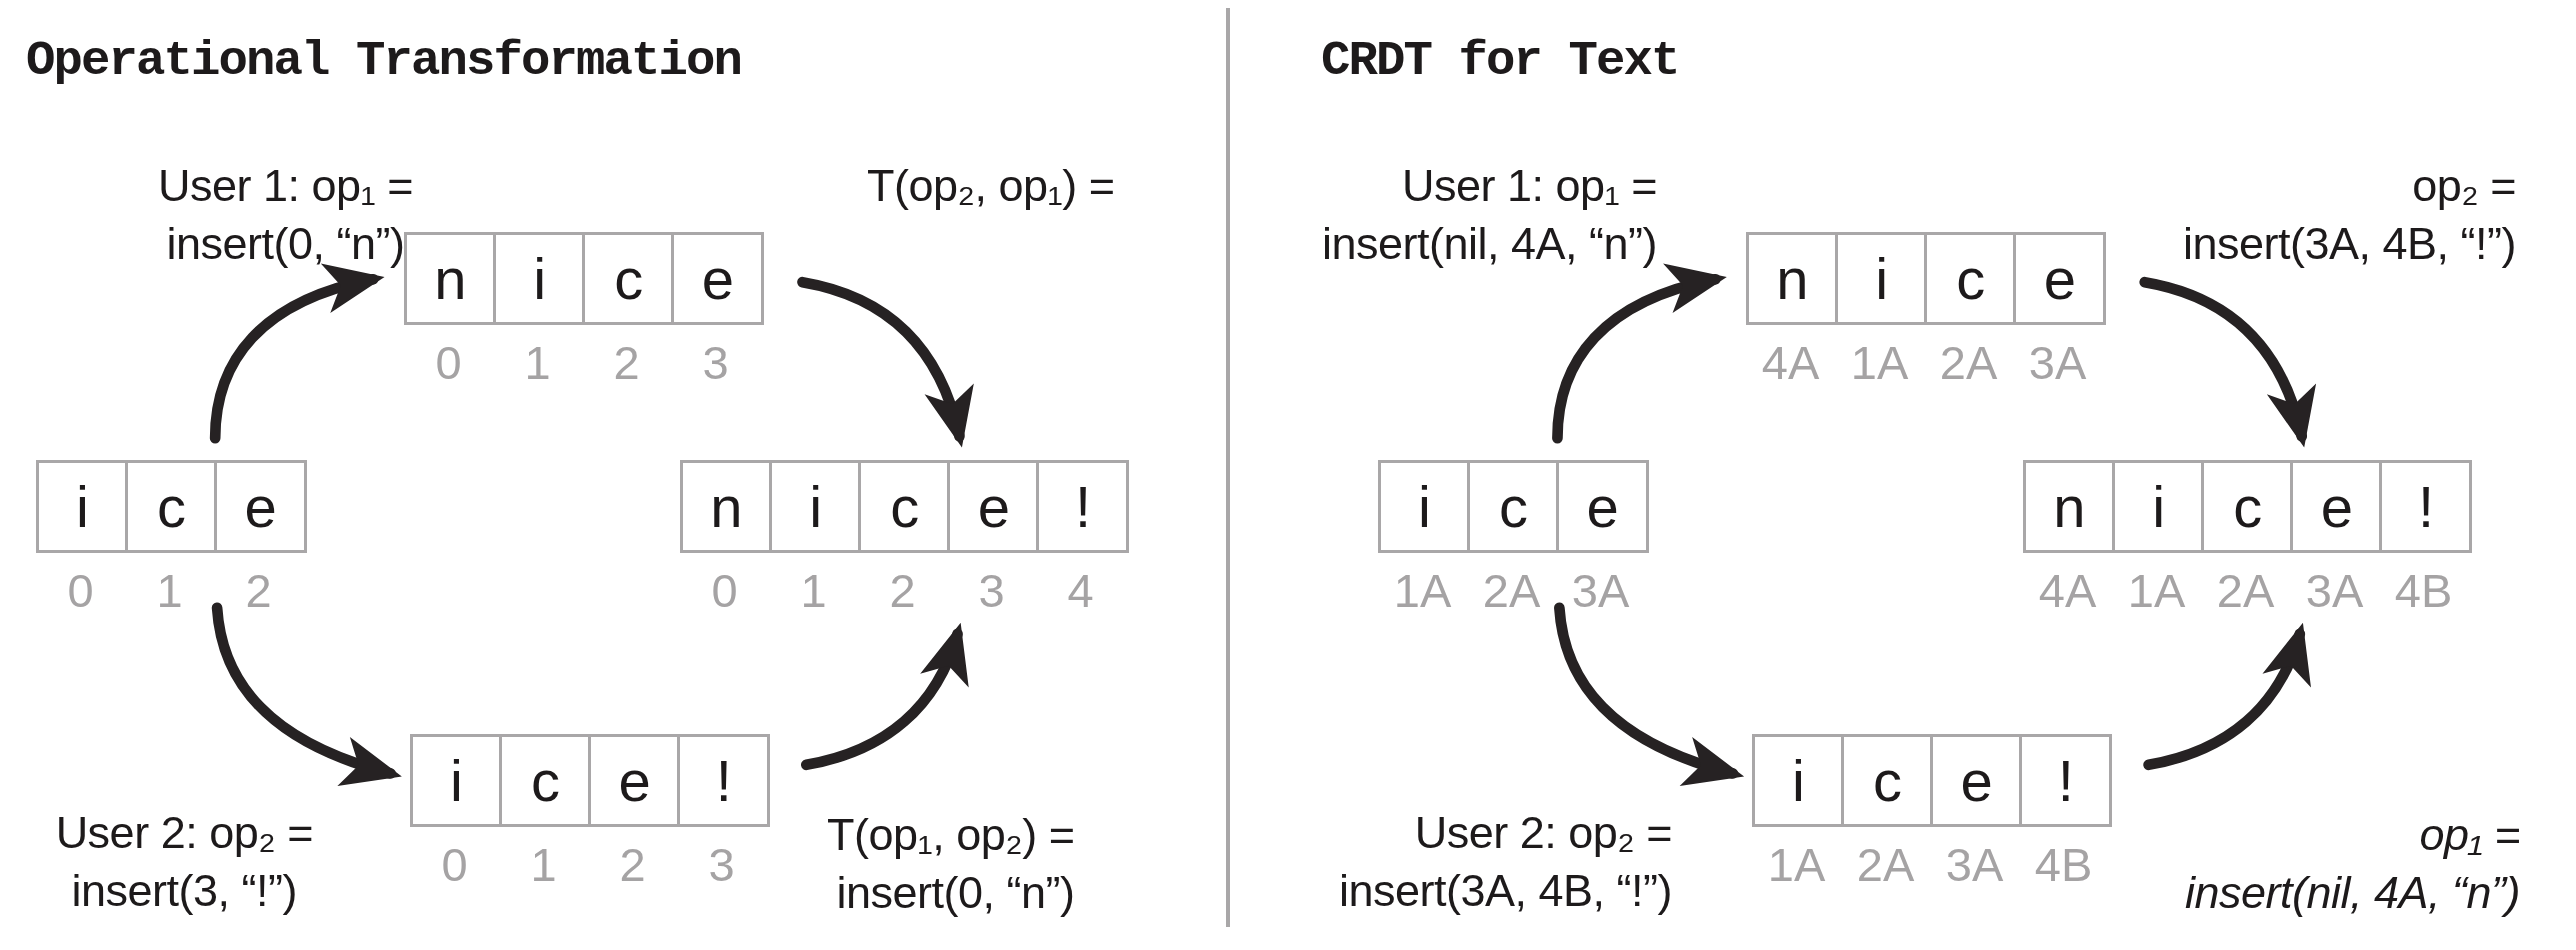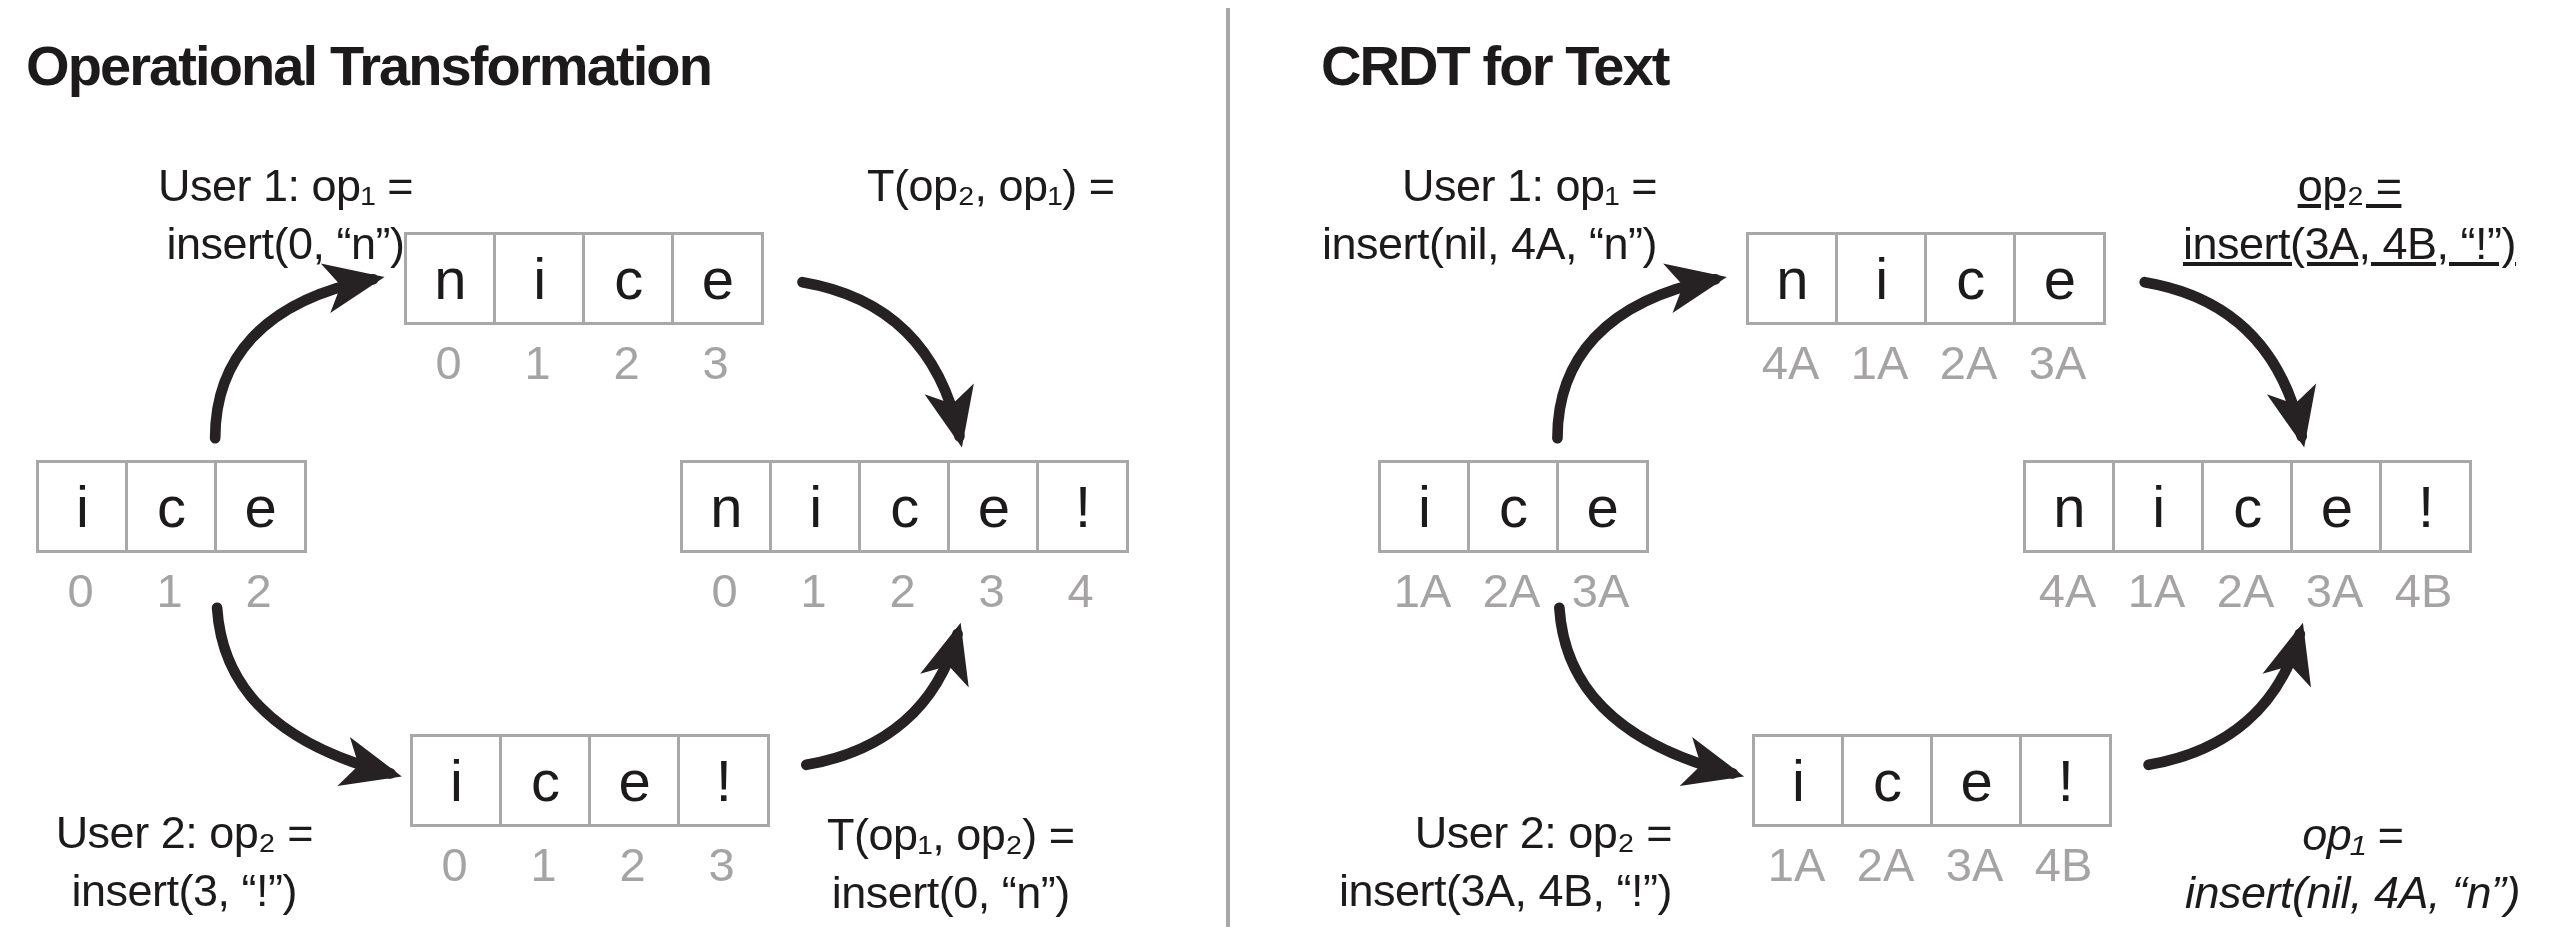--- a/index.html
+++ b/index.html
@@ -14,37 +14,38 @@
   .canvas{
     position:relative;
     width:2576px;height:951px;
     background:var(--background);
     font-family:"Liberation Sans","DejaVu Sans",sans-serif;
     color:var(--text);
     overflow:hidden;
   }
   .title{
     position:absolute;
-    font-size:56px;
+    font-size:49px;
     font-weight:bold;
     letter-spacing:-1.9px;
     color:var(--text);
     white-space:nowrap;
+    font-family:Liberation Mono, monospace;
   }
   .lbl{
     position:absolute;
     font-size:45px;
     line-height:58px;
     letter-spacing:-0.5px;
     color:var(--text);
     white-space:nowrap;
   }
   .lbl.center{text-align:center;}
   .lbl.right{text-align:right;}
-  .lbl.left{text-align:center;}
+  .lbl.left{text-align:right;}
   .arr{position:absolute;}
   .cells{display:flex;}
   .cell{
     width:93px;height:93px;
     box-sizing:border-box;
     border:3.9px solid var(--border);
     background:var(--background);
     display:flex;align-items:center;justify-content:center;
     font-size:58px;
     color:var(--text);
@@ -175,21 +176,21 @@
     </div>
   </div>
 
   <div class="title" style="left:1289px;top:33px;margin-left:32px;">CRDT for Text</div>
 
   <div class="lbl right" style="left:1250px;top:157px;width:407px;">
     <div>User 1: op₁ =</div>
     <div>insert(nil, 4A, “n”)</div>
   </div>
 
-  <div class="lbl left" style="left:2183px;top:157px;text-decoration:underline;">
+  <div class="lbl left" style="left:2183px;top:157px;">
     <div>op₂ =</div>
     <div>insert(3A, 4B, “!”)</div>
   </div>
 
   <div class="lbl right" style="left:1265px;top:804px;width:407px;">
     <div>User 2: op₂ =</div>
     <div>insert(3A, 4B, “!”)</div>
   </div>
 
   <div class="lbl left" style="left:2185px;top:806px;font-style:italic;">

